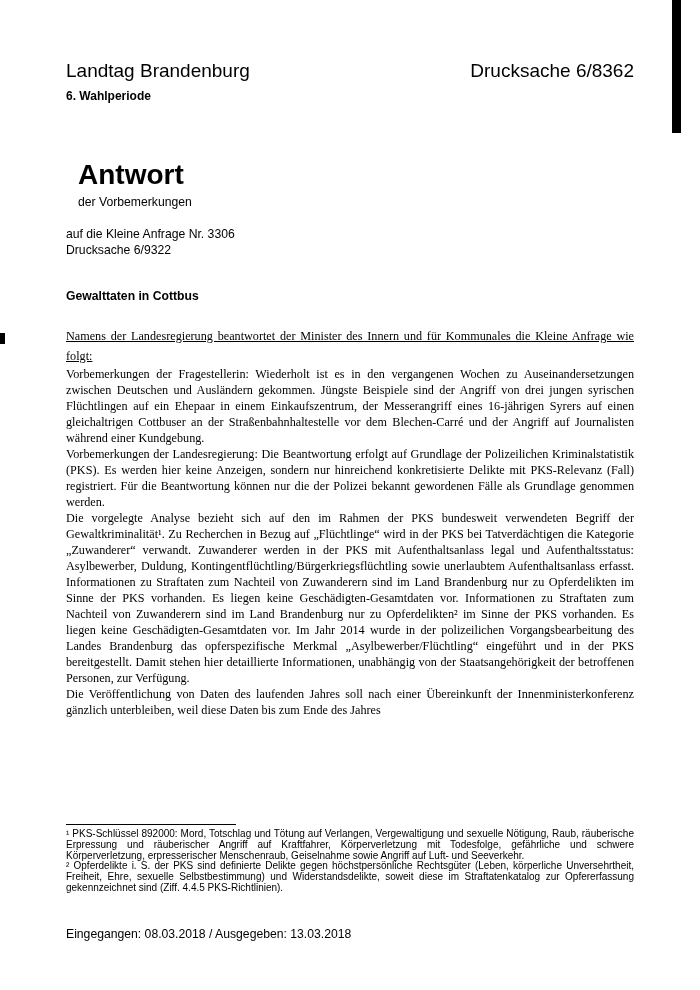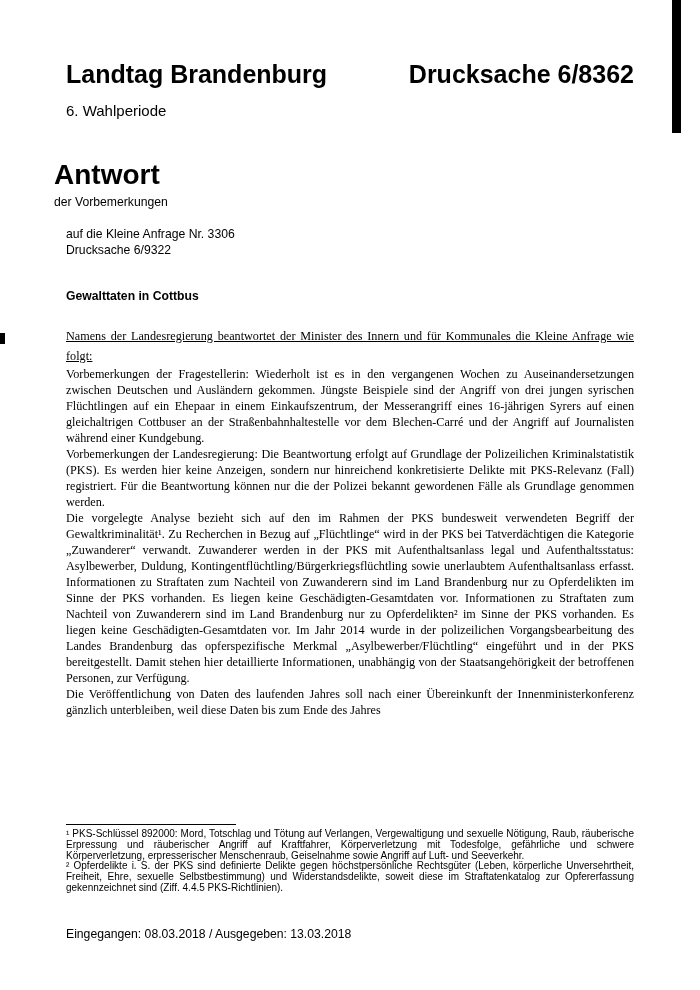--- a/index.html
+++ b/index.html
@@ -11,25 +11,25 @@
     position: relative;
     overflow: hidden;
   }
   .artifact { position: absolute; background: #000; }
   .artifact-right-top { top: 0; right: 19px; width: 9px; height: 133px; }
   .artifact-left-mid { top: 333px; left: 0; width: 5px; height: 11px; }
 
   .header-row {
     position: absolute; top: 60px; left: 66px; right: 66px;
     display: flex; justify-content: space-between; align-items: baseline;
-    font-size: 25px; font-weight: 700;
+    font-size: 19px; font-weight: 400;
   }
-  .wahlperiode { position: absolute; top: 102px; left: 66px; font-size: 15px; }
+  .wahlperiode { position: absolute; top: 89px; left: 66px; font-size: 12px; font-weight: bold; }
 
-  .title-block { position: absolute; top: 160px; left: 54px; }
+  .title-block { position: absolute; top: 160px; left: 78px; }
   .title-block h1 { font-size: 28px; font-weight: 700; line-height: 30px; }
   .title-block .subtitle { font-size: 12.2px; margin-top: 5px; }
 
   .reference-block { position: absolute; top: 226px; left: 66px; font-size: 12.2px; line-height: 16px; }
 
   .subject { position: absolute; top: 289px; left: 66px; font-size: 12.2px; font-weight: 700; }
 
   .body-text {
     position: absolute; top: 327px; left: 66px; width: 568px;
     font-size: 12.2px; line-height: 16px; text-align: justify;

